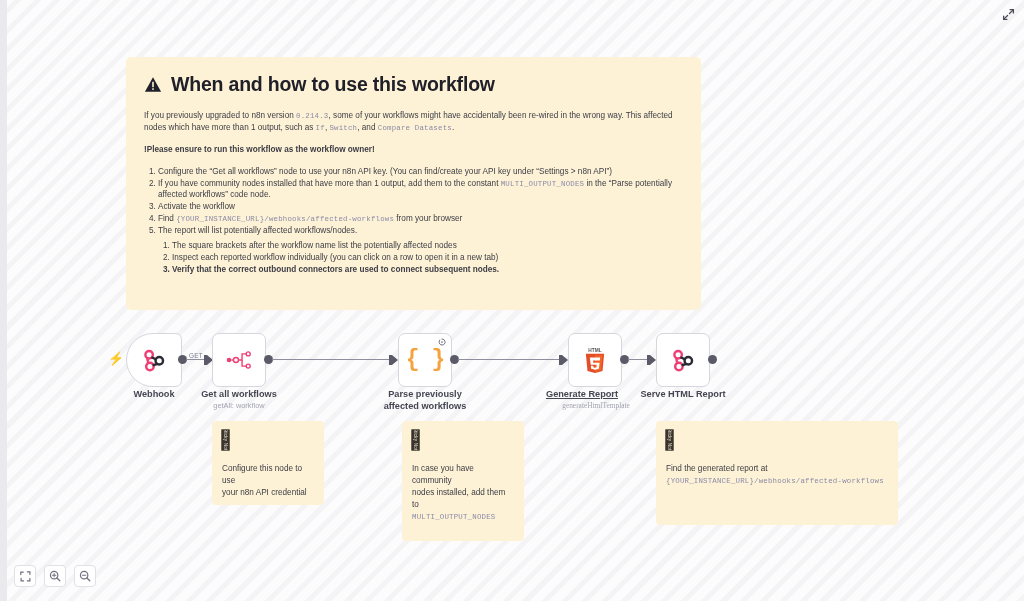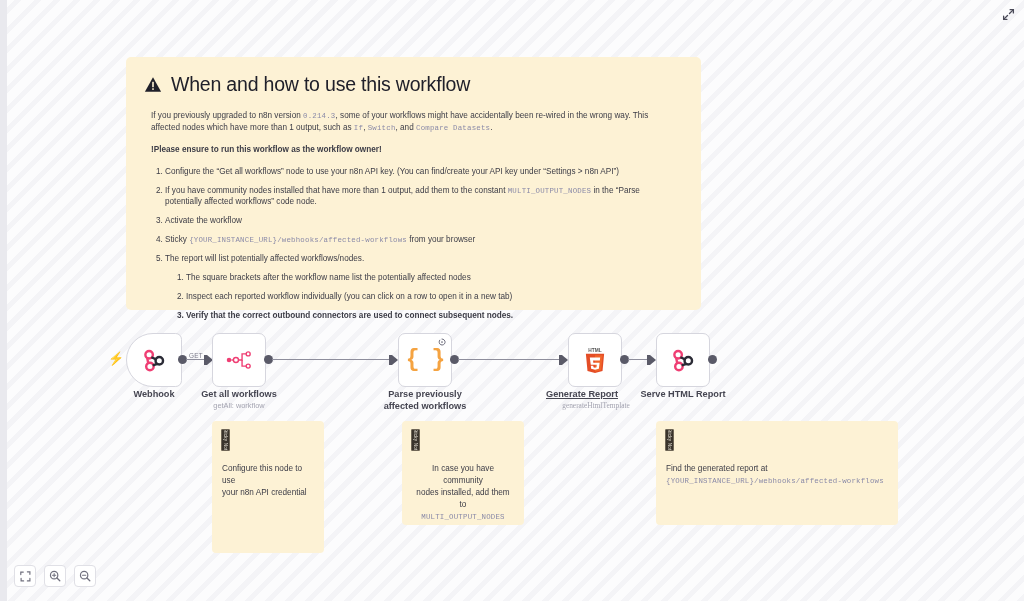--- a/index.html
+++ b/index.html
@@ -41,27 +41,27 @@
     position: absolute;
     left: 126px; top: 57px;
     width: 575px; height: 253px;
     background: #fdf2d5;
     border-radius: 5px;
     padding: 14px 18px 10px 18px;
     color: #3c3c46;
   }
   #notice-title {
     display: flex; align-items: center; gap: 9px;
-    font-size: 19.5px; font-weight: normal;
+    font-size: 19.5px; font-weight: bold;
     letter-spacing: -0.2px;
     color: #20202a;
     margin: 2px 0 14px 0;
   }
   .warn-tri { flex: 0 0 auto; }
-  #notice p, #notice li { font-size: 8.2px; line-height: 1.45; margin: 7px; }
+  #notice p, #notice li { font-size: 8.2px; line-height: 1.45; margin: 0; }
   #notice p { margin-bottom: 10px; }
   .nb { font-weight: bold; }
   code {
     font-family: "Liberation Mono", "DejaVu Sans Mono", monospace;
     font-size: 7.4px;
     color: #8a8aa8;
     letter-spacing: 0.2px;
   }
   ol.outer {
     margin: 0; padding-left: 14px;
@@ -228,21 +228,21 @@
       <li>
         <span>Configure the “Get all workflows” node to use your n8n API key. (You can find/create your API key under “Settings &gt; n8n API”)</span>
       </li>
       <li>
         <span>If you have community nodes installed that have more than 1 output, add them to the constant </span><code>MULTI_OUTPUT_NODES</code><span> in the “Parse potentially affected workflows” code node.</span>
       </li>
       <li>
         <span>Activate the workflow</span>
       </li>
       <li>
-        <span>Sticky </span><code>{YOUR_INSTANCE_URL}/webhooks/affected-workflows</code><span> from your browser</span>
+        <span>Find </span><code>{YOUR_INSTANCE_URL}/webhooks/affected-workflows</code><span> from your browser</span>
       </li>
       <li>
         <span>The report will list potentially affected workflows/nodes.</span>
         <ol class="inner">
           <li><span>The square brackets after the workflow name list the potentially affected nodes</span></li>
           <li><span>Inspect each reported workflow individually (you can click on a row to open it in a new tab)</span></li>
           <li class="nb"><span>Verify that the correct outbound connectors are used to connect subsequent nodes.</span></li>
         </ol>
       </li>
     </ol>
@@ -316,31 +316,31 @@
       <circle cx="22.5" cy="17" r="4.6" fill="none" stroke="#2b2b36" stroke-width="3"></circle>
       <circle cx="11" cy="24" r="4.6" fill="none" stroke="#ef3e73" stroke-width="3"></circle>
       <path d="M12.8 12.6 L19.4 15.6" stroke="#2b2b36" stroke-width="3" fill="none"></path>
       <path d="M20.6 20.6 L14.4 22.6" stroke="#2b2b36" stroke-width="3" fill="none"></path>
       <path d="M7.6 13.5 L8.9 19.6" stroke="#ef3e73" stroke-width="3" fill="none"></path>
     </svg>
   </div>
   <div class="node-label" style="left:628px; top:389px; width:110px;">Serve HTML Report</div>
   <div class="endpoint" style="left:708px; top:355px;"></div>
 
-  <div class="sticky" style="left:212px; top:421px; width:112px; height:132px;">
+  <div class="sticky" style="left:212px; top:421px; width:112px; height:84px;">
     <div class="sticky-badge">
         <span>Sticky Note</span>
       </div>
     <div class="sticky-body">
       <div>Configure this node to use</div>
       <div>your n8n API credential</div>
     </div>
   </div>
 
-  <div class="sticky" style="left:402px; top:421px; width:122px; height:104px;text-align:center;">
+  <div class="sticky" style="left:402px; top:421px; width:122px; height:120px;">
     <div class="sticky-badge">
         <span>Sticky Note</span>
       </div>
     <div class="sticky-body">
       <div>In case you have community</div>
       <div>nodes installed, add them to</div>
       <code>MULTI_OUTPUT_NODES</code>
     </div>
   </div>
 

